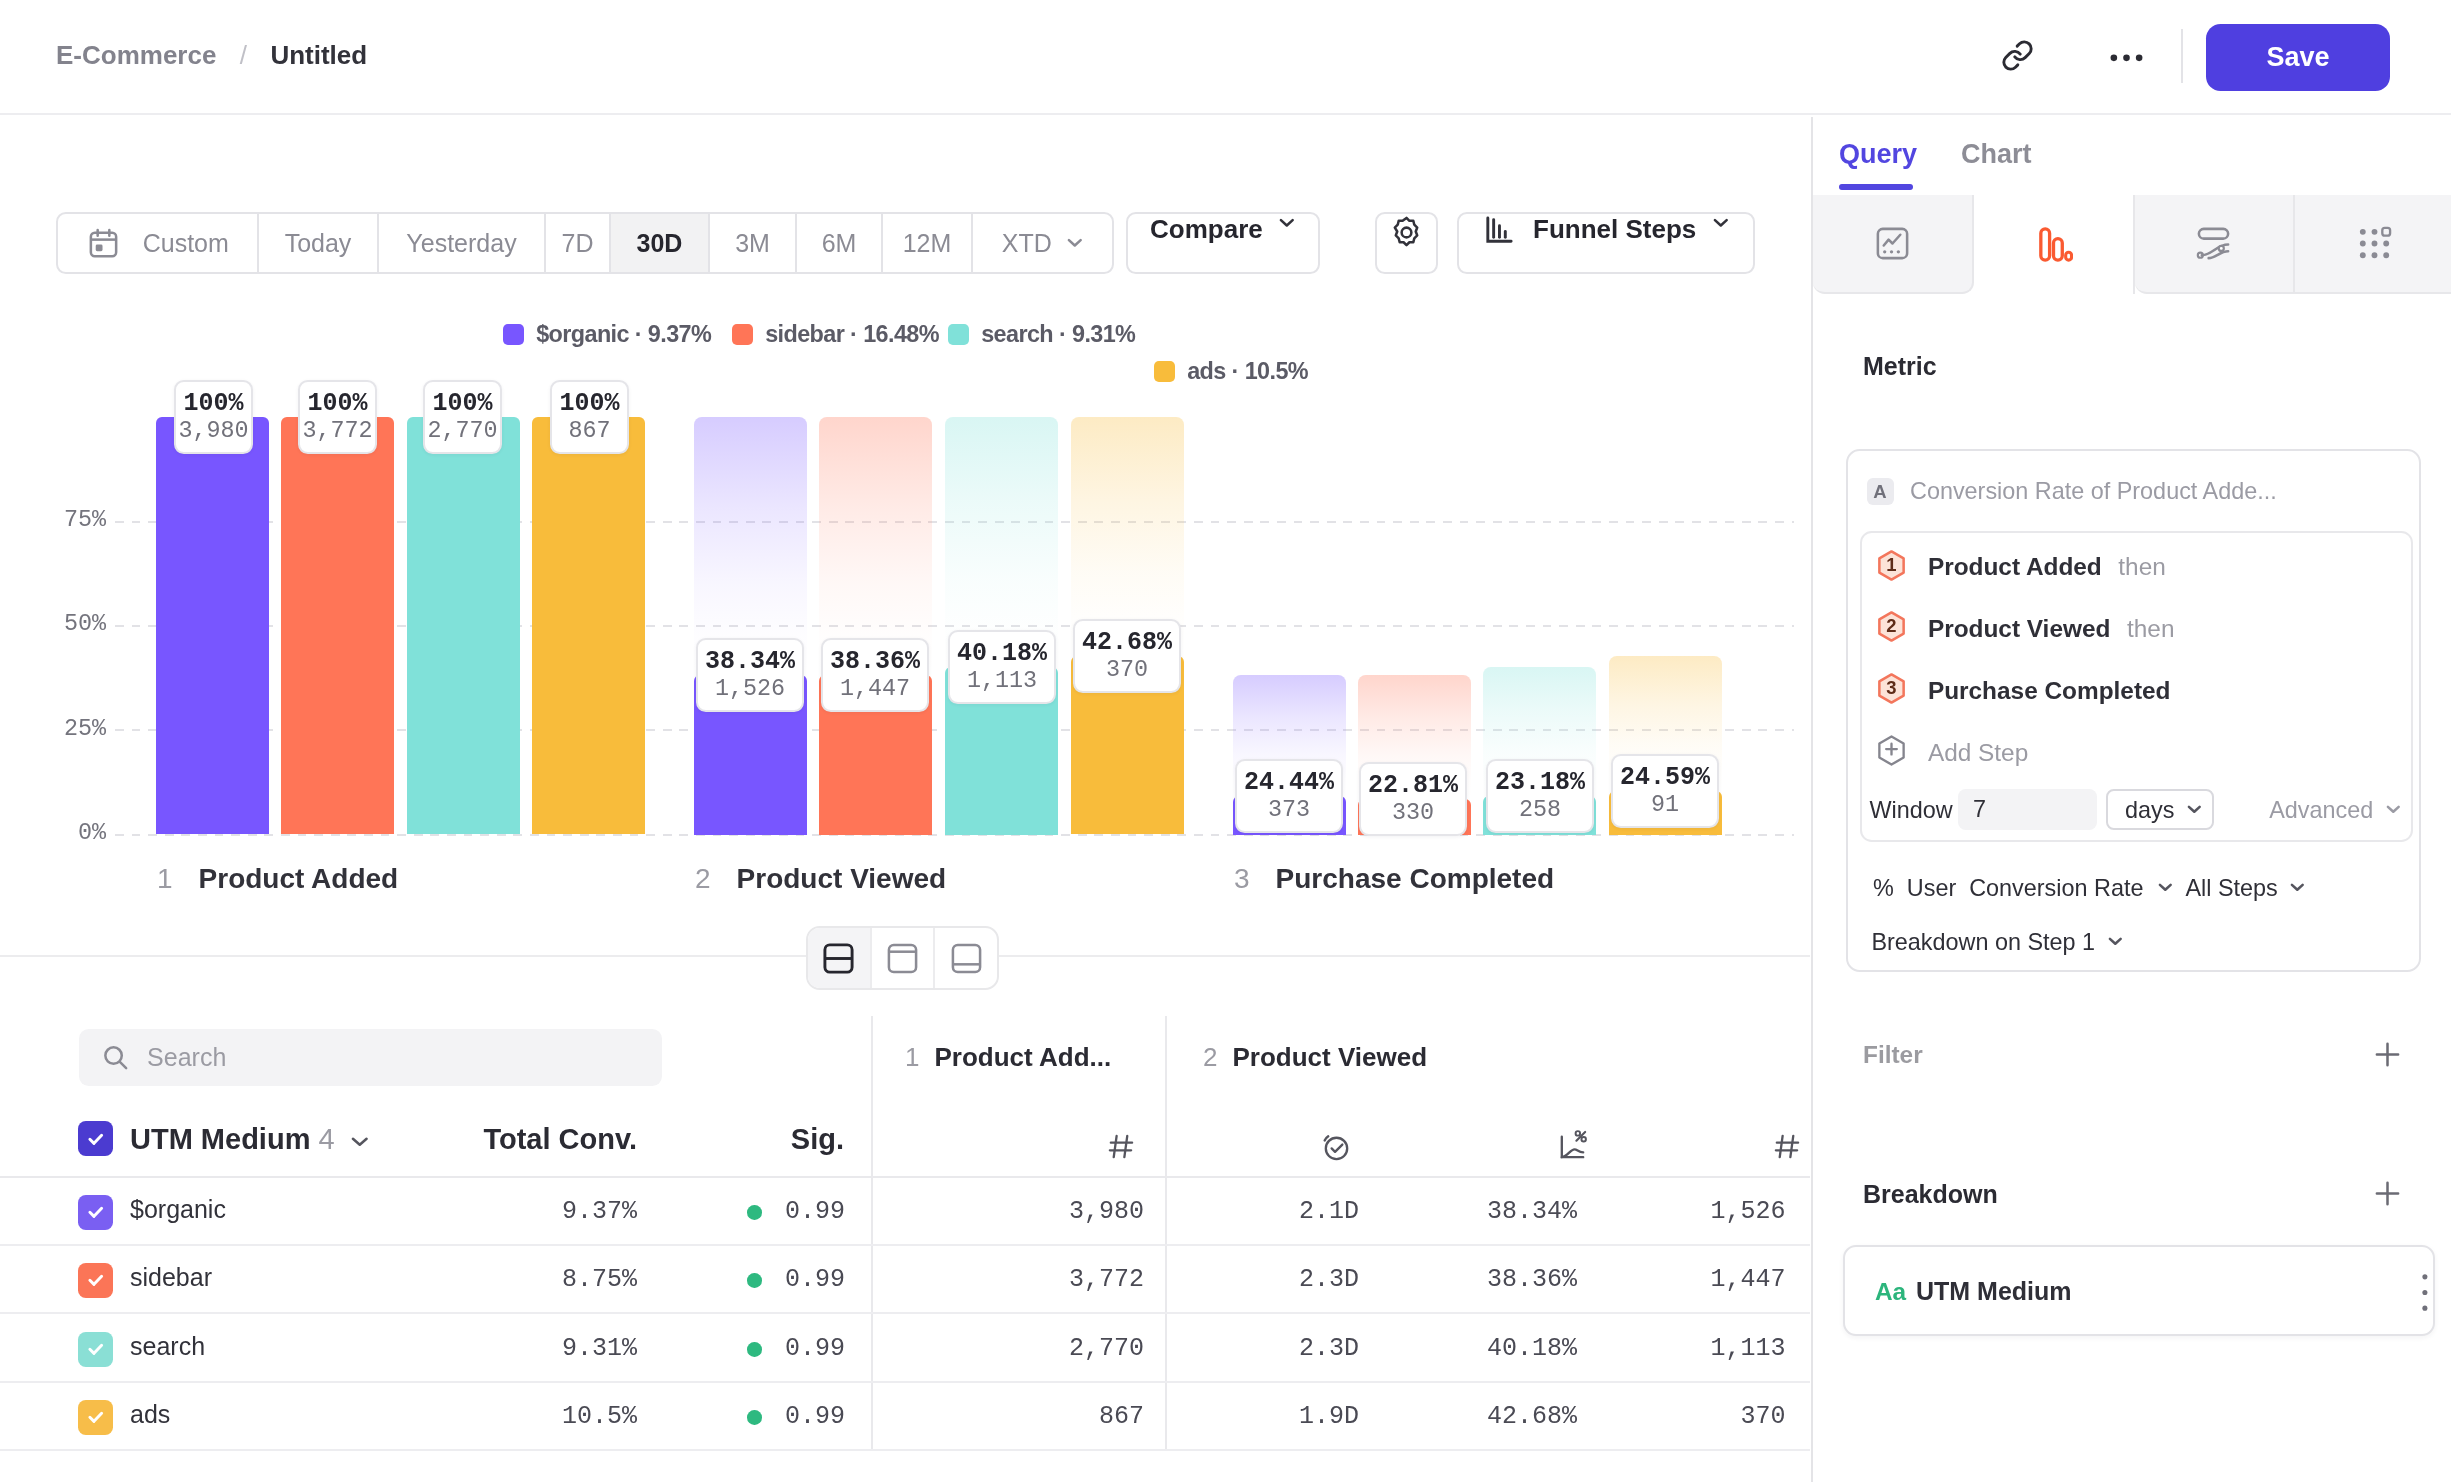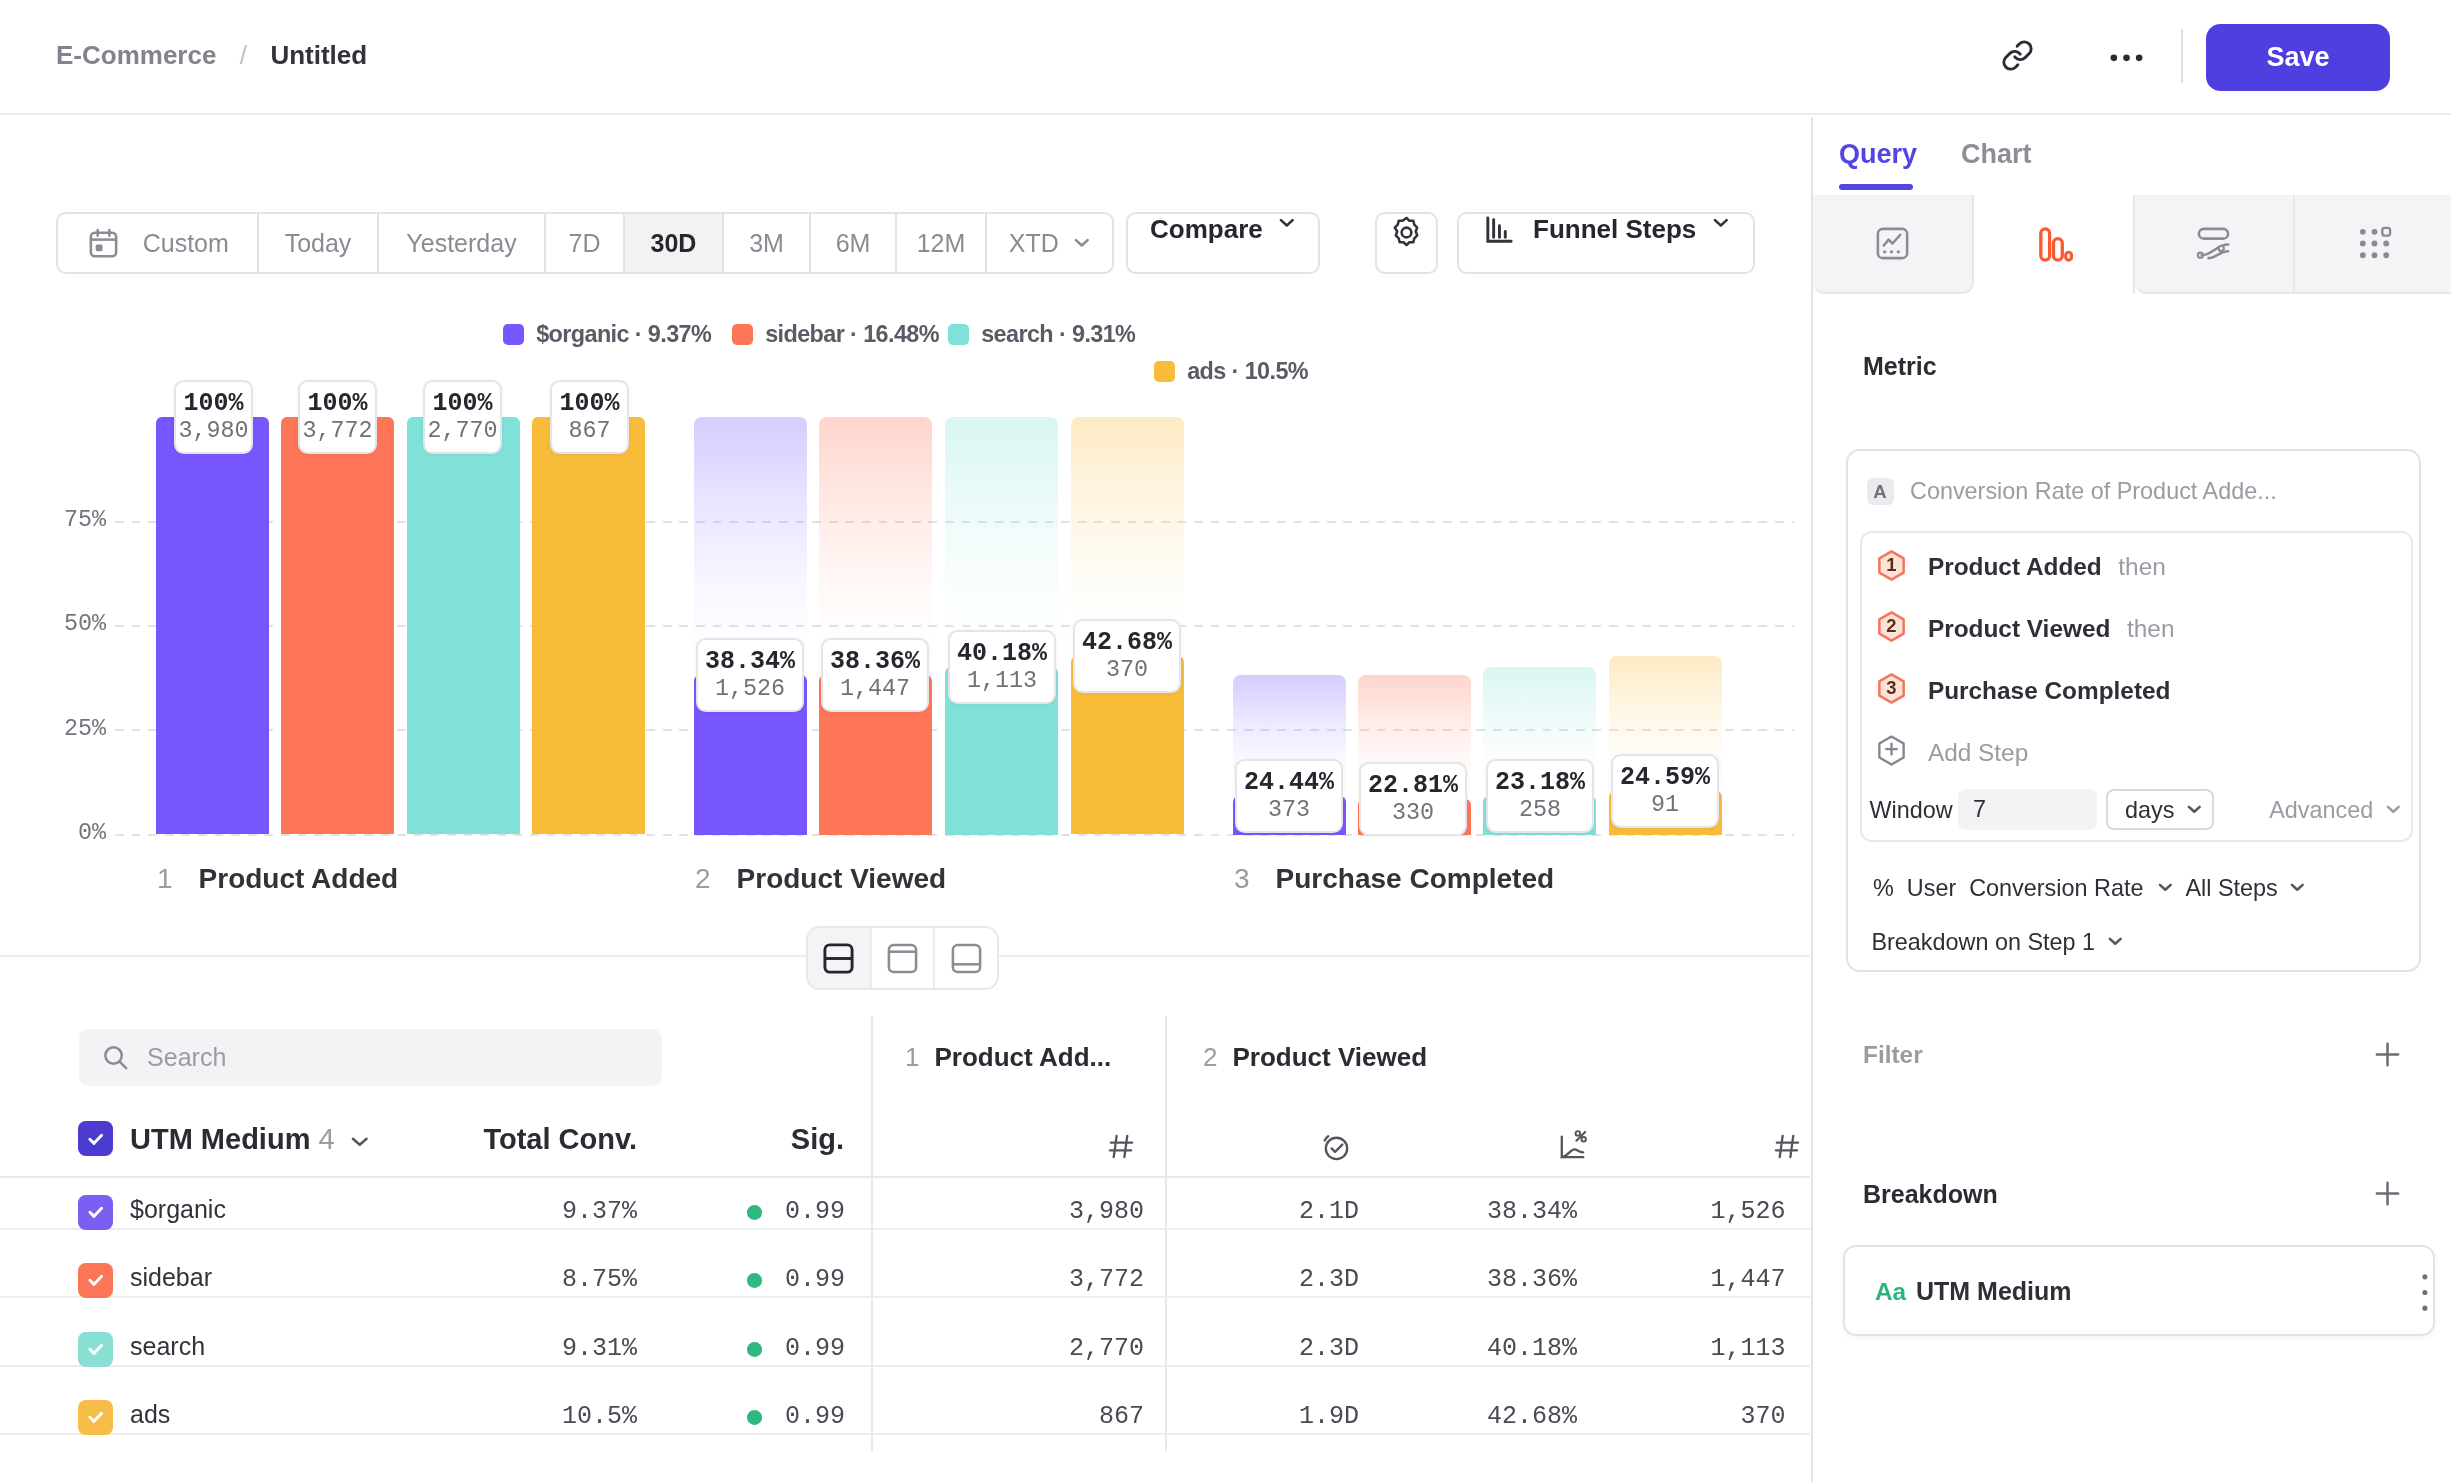--- a/index.html
+++ b/index.html
@@ -42,21 +42,21 @@
 
 #lsw { position:absolute; left:806px; top:926px; width:193px; height:64px; background:#fff; border:2px solid #e8e8ea; border-radius:13.7px; display:flex; z-index:3; }
 #lsw .cell { flex:1; display:flex; align-items:center; justify-content:center; border-right:2px solid #ececee; }
 #lsw .cell:last-child { border-right:none; }
 #lsw .on { background:#f4f4f6; border-radius:11.7px 0 0 11.7px; }
 
 
 #searchbox { position:absolute; left:79px; top:1029px; width:583px; height:57px; background:#f3f3f5; border-radius:9.8px; display:flex; align-items:center; }
 .cb { display:inline-flex; width:35px; height:35px; border-radius:7.8px; align-items:center; justify-content:center; }
 .thead { position:absolute; font-weight:700; font-size:29px; color:#2b2b33; }
-.trow { position:absolute; left:0; width:1810px; height:52px; border-bottom:2px solid #ededf0; }
+.trow { position:absolute; left:0; width:1810px; height:68px; border-bottom:2px solid #ededf0; }
 .rlab { position:absolute; left:130px; top:16.6px; font-size:25px; color:#32323a; }
 .rnum { position:absolute; top:18.5px; font-size:25px; color:#4a4a54; }
 .dot { position:absolute; left:747px; top:27px; width:14.6px; height:14.6px; border-radius:50%; background:#2eb980; }
 .vline { position:absolute; top:1016px; width:2px; height:435px; background:#e9e9ec; }
 
 
 .rtab { position:absolute; top:21.5px; font-size:27px; font-weight:600; }
 #tabstrip { position:absolute; left:0px; top:78px; width:641px; height:99px; display:flex; }
 #tabstrip .tcell { flex:1; display:flex; align-items:center; justify-content:center; background:#f4f4f6; border-bottom:2px solid #e7e7ea; border-right:2px solid #e7e7ea; }
 #tabstrip .tcell.white { background:#fff; border-bottom:none; }
@@ -90,21 +90,21 @@
     <div class="seg" style="width:201px;"><span style="margin-right:21.5px;display:inline-flex;">
           <svg width="35" height="35" viewBox="0 0 36 36" fill="none" style="">
             <rect x="5" y="7" width="26" height="24" rx="4" stroke="#8b8b94" stroke-width="2.6"></rect>
             <path d="M5 14h26" stroke="#8b8b94" stroke-width="2.6"></path>
             <path d="M12 4v6M24 4v6" stroke="#8b8b94" stroke-width="2.6" stroke-linecap="round"></path>
             <rect x="10" y="19" width="7" height="7" rx="1.5" fill="#8b8b94"></rect>
           </svg>
         </span>Custom</div>
     <div class="seg" style="width:120px;">Today</div>
     <div class="seg" style="width:167px;">Yesterday</div>
-    <div class="seg" style="width:79px;">7D</div>
+    <div class="seg" style="width:65px;">7D</div>
     <div class="seg sel" style="width:99px;">30D</div>
     <div class="seg" style="width:87px;">3M</div>
     <div class="seg" style="width:86px;">6M</div>
     <div class="seg" style="width:90px;">12M</div>
     <div class="seg" style="flex:1;">XTD<span style="margin-left:13.7px;display:inline-flex;">
           <svg width="17.6" height="17.6" viewBox="0 0 18 18" fill="none" style="vertical-align:middle;">
             <path d="M3 6.3 l6.0 5.3999999999999995 l6.0 -5.3999999999999995" stroke="#8b8b94" stroke-width="2.6" stroke-linecap="round" stroke-linejoin="round"></path>
           </svg>
         </span></div>
   </div>

